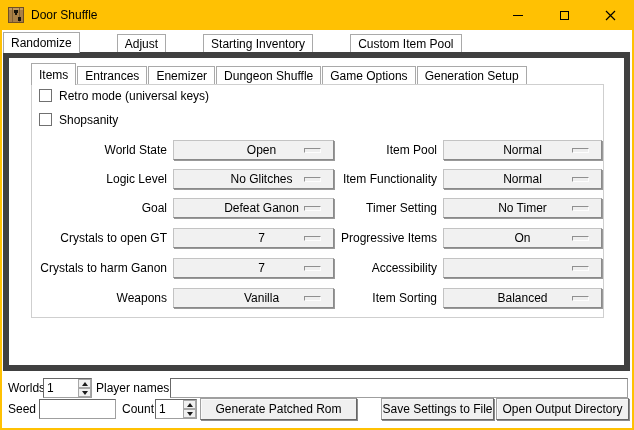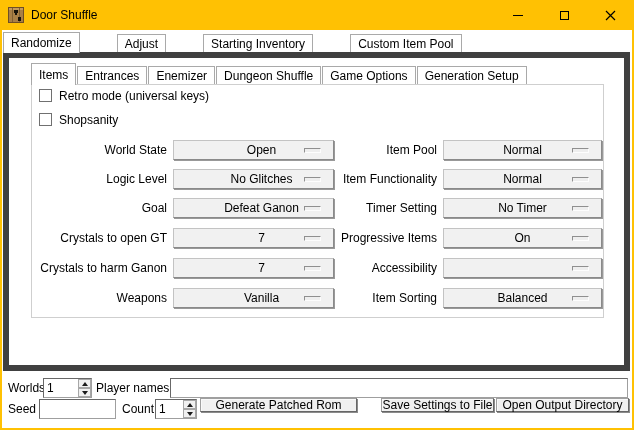--- a/index.html
+++ b/index.html
@@ -73,21 +73,21 @@
     position:absolute; height:20px; background:#fff;
     border:1px solid; border-color:#686868 #9f9f9f #9f9f9f #686868;
     display:flex;
   }
   .spin-num { flex:1; line-height:18px; padding-left:3px; }
   .spin-arrows { width:13px; display:flex; flex-direction:column; }
   .spin-btn { flex:1; background:#f0f0f0; border:1px solid #a7a7a7; display:flex; align-items:center; justify-content:center; }
   .tri-up   { width:0; height:0; border-left:3px solid transparent; border-right:3px solid transparent; border-bottom:4px solid #1a1a1a; }
   .tri-down { width:0; height:0; border-left:3px solid transparent; border-right:3px solid transparent; border-top:4px solid #1a1a1a; }
   .btn {
-    position:absolute; height:14px; background:#f0f0f0;
+    position:absolute; height:22px; background:#f0f0f0;
     border:1px solid; border-color:#a0a0a0 #666 #666 #a0a0a0;
     box-shadow:inset 1px 1px 0 #f9f9f9, 1px 1px 0 #8b8b8b;
     display:flex; align-items:center; justify-content:center;
     font-size:12px; cursor:default; white-space:nowrap;
   }
 </style>
 </head>
 <body>
 
 <div id="window">

